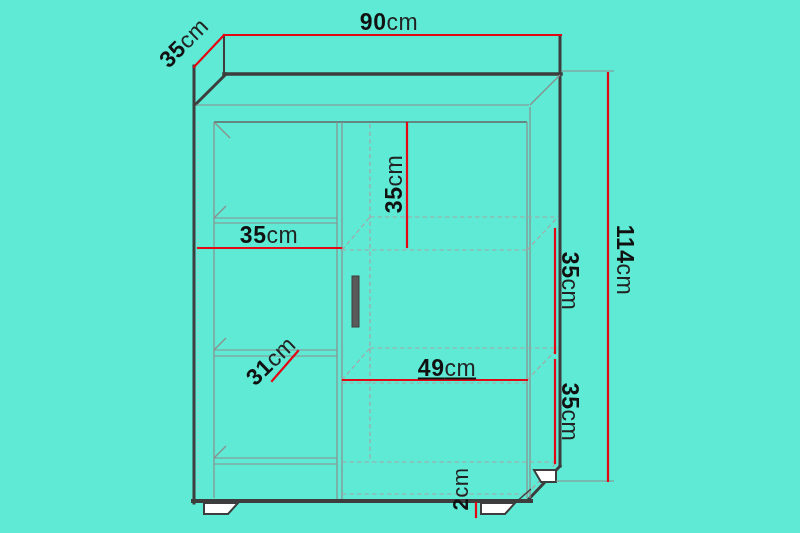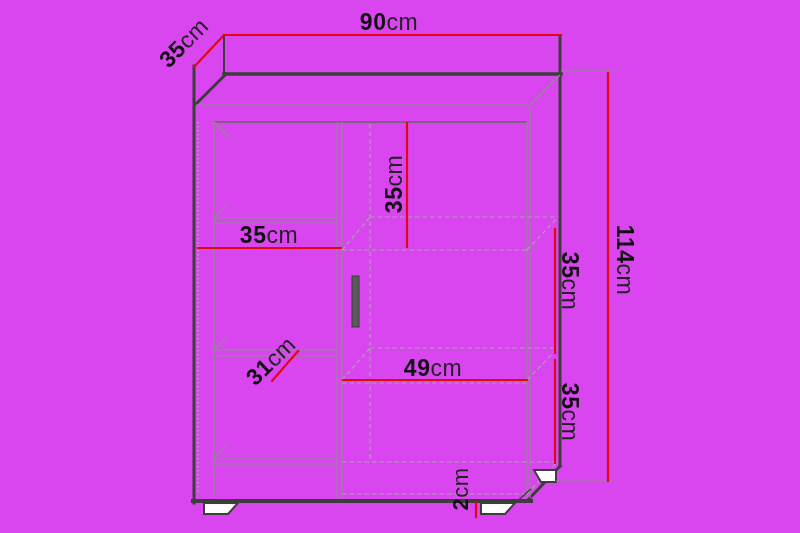--- a/index.html
+++ b/index.html
@@ -1,19 +1,19 @@
 <!DOCTYPE html>
 <html style="--dim-col: #e30613; --outline-col: #3d3d3d; --line-col: #8c8c8c; --hidden-col: #a6a6a6; --dotted-col: #bdbdbd; --text-col: #111111; --handle-col: #5a5a5a;"><head>
 <meta charset="utf-8">
 <style>
   html,body{margin:0;padding:0;background:#ffffff;}
   #stage{
     position:relative;
     width:800px;height:533px;
-    background:#d946ef;
+    background:#5eead4;
     font-family:"Liberation Sans","DejaVu Sans",sans-serif;
     overflow:hidden;
   }
   svg{position:absolute;left:0;top:0;}
   .dim-label{
     position:absolute;
     white-space:nowrap;
     color:var(--text-col,#111);
     font-size:23px;
     letter-spacing:0.5px;
@@ -163,21 +163,21 @@
   </div>
 
   <div class="dim-label rot-cw" style="left:569px;top:281px;">
     <span class="val">35</span><span class="unit">cm</span>
   </div>
 
   <div class="dim-label rot-cw" style="left:569px;top:412px;">
     <span class="val">35</span><span class="unit">cm</span>
   </div>
 
-  <div class="dim-label" style="left:433px;top:368px;">
+  <div class="dim-label" style="left:447px;top:368px;text-decoration:underline;">
     <span class="val">49</span><span class="unit">cm</span>
   </div>
 
   <div class="dim-label rot-diag2" style="left:271px;top:361px;">
     <span class="val">31</span><span class="unit">cm</span>
   </div>
 
   <div class="dim-label rot-ccw" style="left:461px;top:489px;font-size:22px;">
     <span class="val">2</span><span class="unit">cm</span>
   </div>

